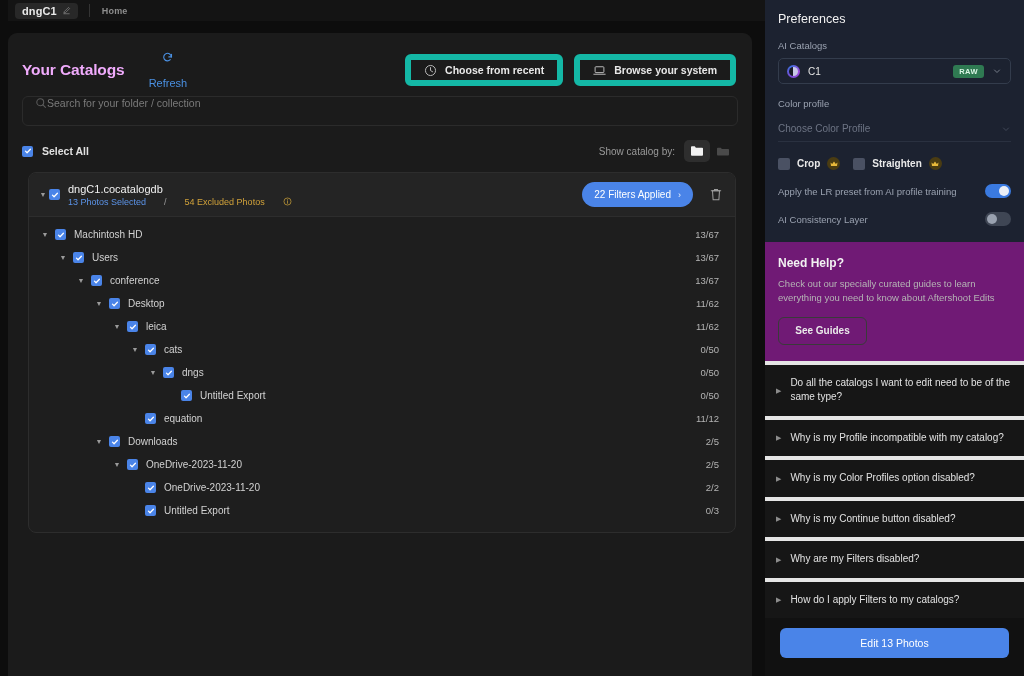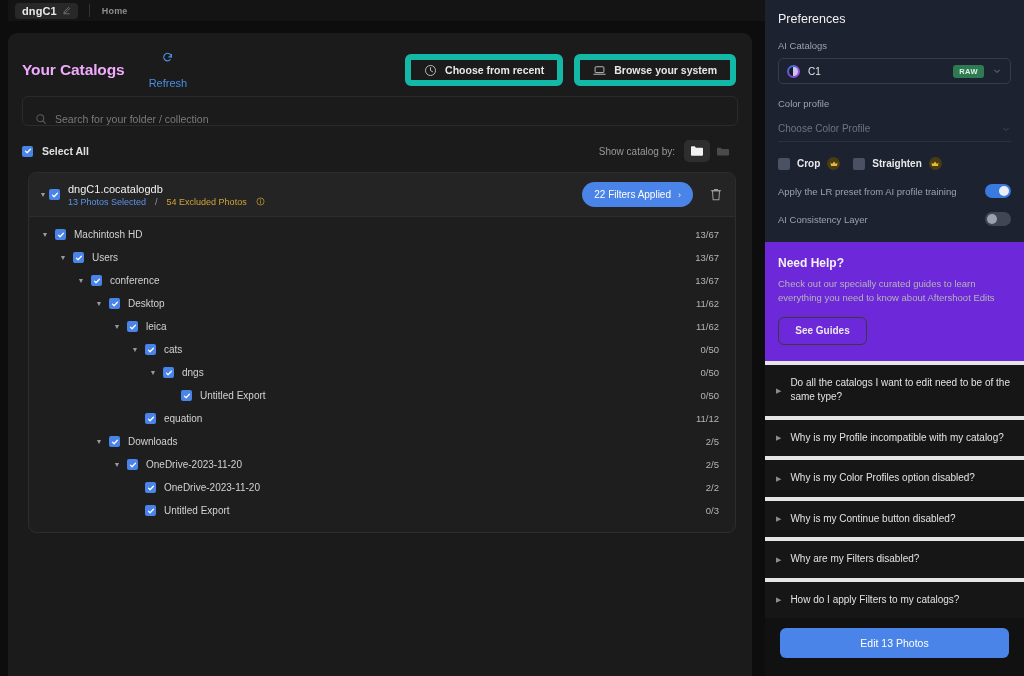--- a/index.html
+++ b/index.html
@@ -54,21 +54,21 @@
     height: 32px; padding: 0 13px; font-size: 10.5px; font-weight: bold;
     color: #e8e8e8; background: transparent; cursor: pointer; white-space: nowrap;
   }
   .hbtn + .hbtn { margin-left: 11px; }
   .hbtn svg { width: 13px; height: 13px; display:block; opacity:.85;}
 
   
   .search {
     margin: 9px 14px 0 14px; height: 30px;
     border: 1px solid #2b2b2b; border-radius: 6px;
-    display: flex; align-items: flex-end; gap: 8px; padding: 0 12px;
+    display: flex; align-items: flex-start; padding: 0 12px;
     background: #1b1b1b;
   }
   .search svg { width: 12px; height: 12px; opacity: .5; display:block;}
   .search input {
     flex: 1; background: transparent; border: 0; outline: 0;
     color: #cfcfcf; font-size: 10.5px; font-family: inherit;
   }
   .search input::placeholder { color: #7a7a7a; }
 
   
@@ -105,21 +105,21 @@
     padding: 0 12px 0 8px; background: #242424;
     border-bottom: 1px solid #2d2d2d;
   }
   .caret {
     width: 12px; text-align: center; color: #9a9a9a; font-size: 7px;
     flex: none; cursor: pointer; line-height: 1;
   }
   .caret.hidden { visibility: hidden; }
   .card-titles { margin-left: 8px; display: flex; flex-direction: column; gap: 2px; }
   .card-name { font-size: 11px; color: #f0f0f0; }
-  .card-sub { font-size: 9px; display: flex; align-items: center; gap: 9px; }
+  .card-sub { font-size: 9px; display: flex; align-items: center; gap: 18px; }
   .sub-sel { color: #5b93e8; }
   .sub-sep { color: #9a9a9a; }
   .sub-exc { color: #d1a23a; }
   .sub-info { width: 9px; height: 9px; display:block; }
   .card-head .spacer { flex: 1; }
   .filters-btn {
     background: #4a84e8; color: #fff; border: 0; border-radius: 14px;
     height: 25px; padding: 0 12px; font-size: 10px;
     display: flex; align-items: center; gap: 7px; cursor: pointer;
     font-family: inherit;
@@ -187,21 +187,21 @@
     width: 26px; height: 14px; border-radius: 7px; background: #3f4654;
     position: relative; flex: none; cursor: pointer;
   }
   .switch.on { background: #3a7ae0; }
   .switch .knob {
     position: absolute; top: 2px; left: 2px; width: 10px; height: 10px;
     border-radius: 50%; background: #9aa2b0;
   }
   .switch.on .knob { left: 14px; background: #eaeef6; }
 
-  .help { background: #6d28d9; padding: 14px 13px 16px 13px; }
+  .help { background: #701a75; padding: 14px 13px 16px 13px; }
   .help-title { font-size: 12px; font-weight: bold; color: #f2f2f2; }
   .help-text { font-size: 9.5px; color: #b5b5b5; line-height: 1.5; margin-top: 7px; }
   .guides-btn {
     margin-top: 11px; border: 1px solid #3a3a3a; border-radius: 6px;
     height: 28px; width: 89px; background: transparent; color: #eaeaea;
     font-size: 10px; font-weight: bold; cursor: pointer; font-family: inherit;
   }
 
   .faq {
     background: #161616; border-top: 4px solid #e5e5e5;

